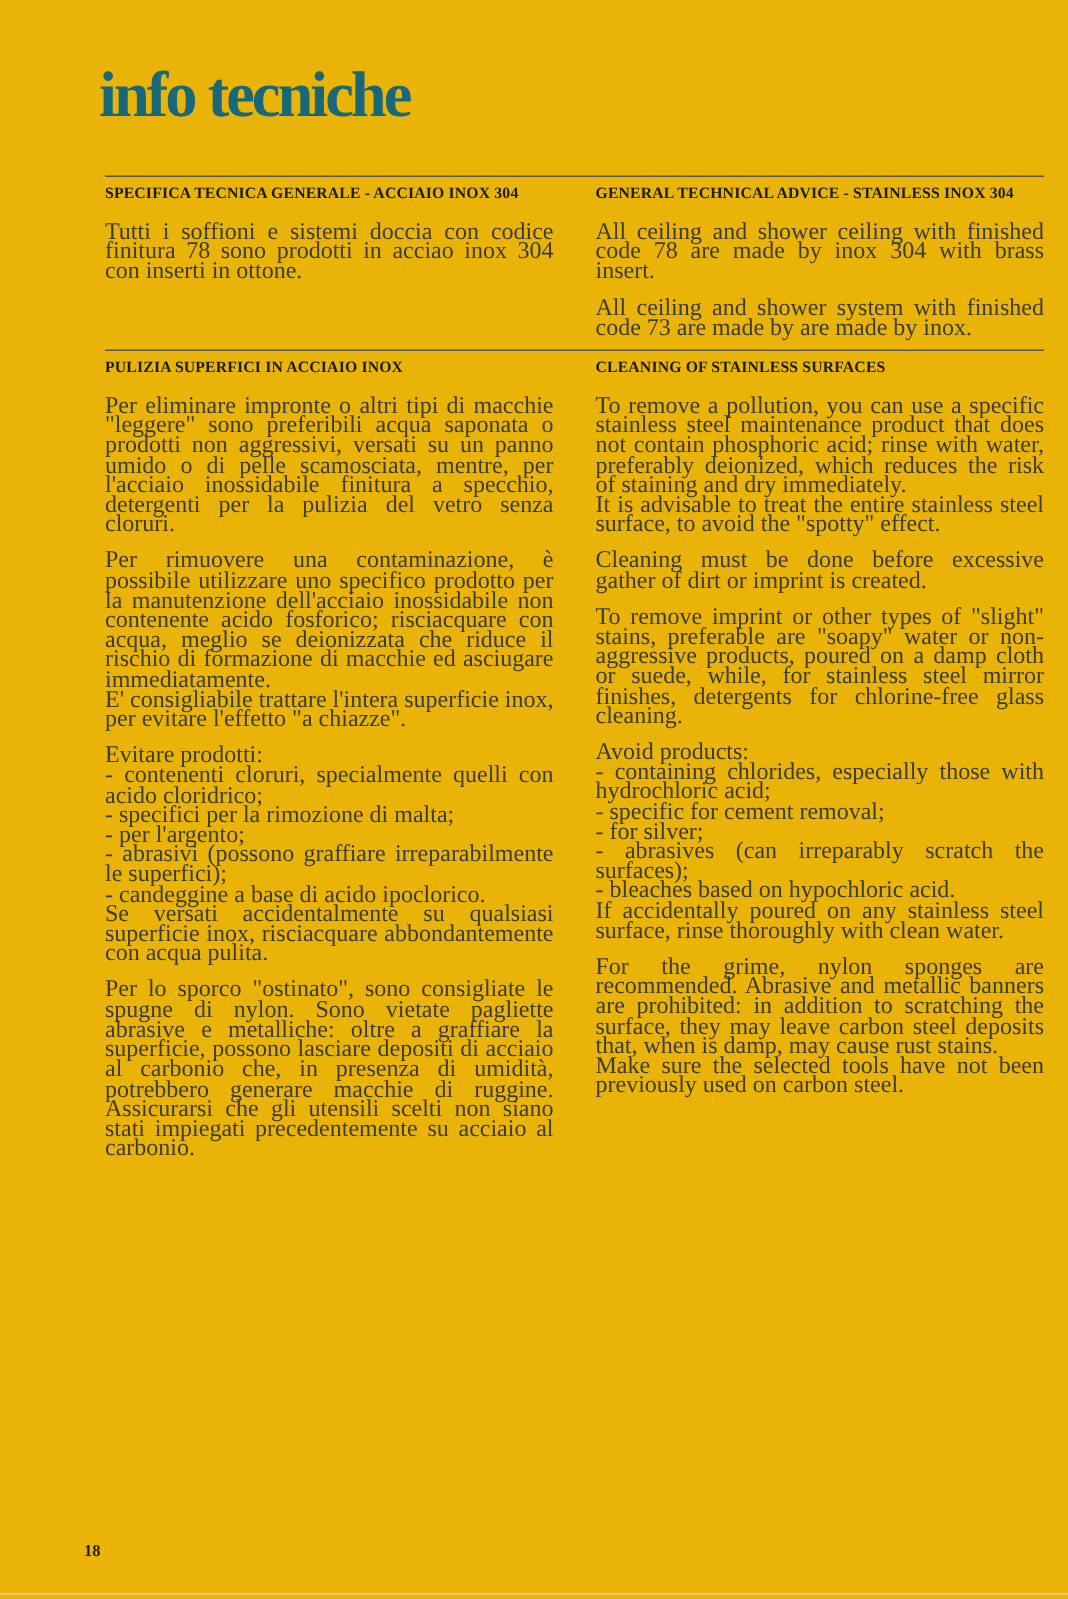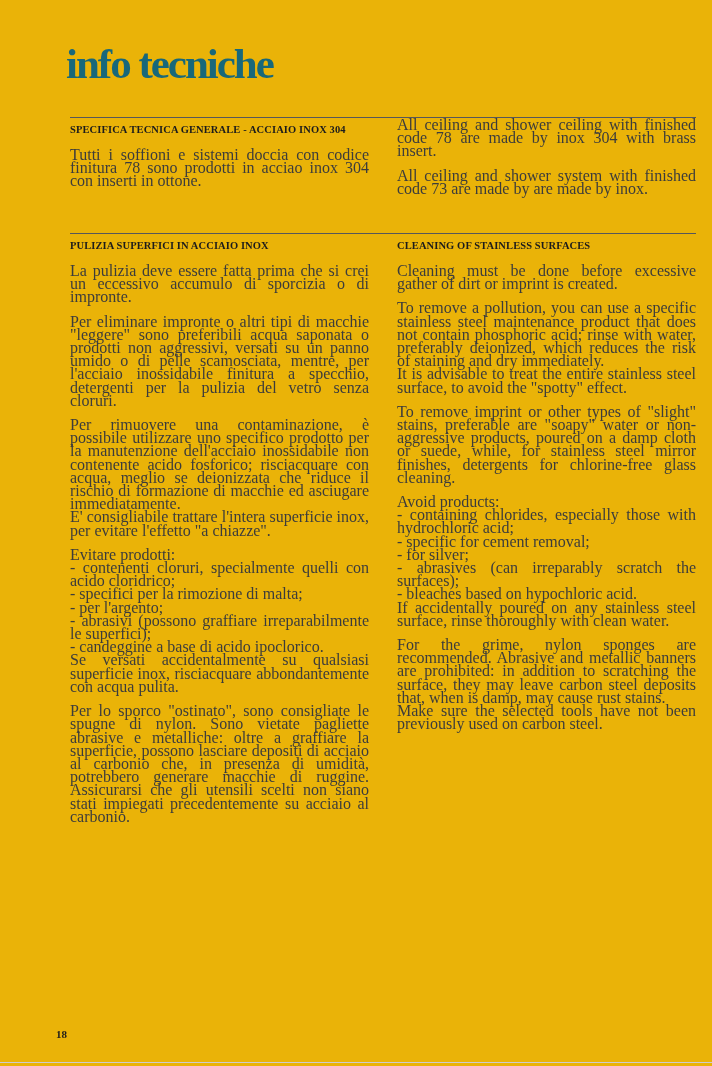--- a/index.html
+++ b/index.html
@@ -81,48 +81,48 @@
 
   <h1 class="page-title">info tecniche</h1>
 
   <div class="section section-1">
     <div class="cols">
       <div class="col">
         <h2 class="col-heading">SPECIFICA TECNICA GENERALE - ACCIAIO INOX 304</h2>
         <p class="body-para">Tutti i soffioni e sistemi doccia con codice finitura 78 sono prodotti in acciao inox 304 con inserti in ottone.</p>
       </div>
       <div class="col">
+        <h2 class="col-heading">GENERAL TECHNICAL ADVICE - STAINLESS INOX 304</h2>
         <p class="body-para">All ceiling and shower ceiling with finished code 78 are made by inox 304 with brass insert.</p>
         <p class="body-para">All ceiling and shower system with finished code 73 are made by are made by inox.</p>
       </div>
     </div>
   </div>
 
   <div class="section section-2">
     <div class="cols">
       <div class="col">
         <h2 class="col-heading">PULIZIA SUPERFICI IN ACCIAIO INOX</h2>
-        <p class="body-para">La pulizia deve essere fatta prima che si crei un eccessivo accumulo di sporcizia o di impronte.</p>
         <p class="body-para">Per eliminare impronte o altri tipi di macchie "leggere" sono preferibili acqua saponata o prodotti non aggressivi, versati su un panno umido o di pelle scamosciata, mentre, per l'acciaio inossidabile finitura a specchio, detergenti per la pulizia del vetro senza cloruri.</p>
         <p class="body-para">Per rimuovere una contaminazione, è possibile utilizzare uno specifico prodotto per la manutenzione dell'acciaio inossidabile non contenente acido fosforico; risciacquare con acqua, meglio se deionizzata che riduce il rischio di formazione di macchie ed asciugare immediatamente.
 E' consigliabile trattare l'intera superficie inox, per evitare l'effetto "a chiazze".</p>
         <p class="body-para">Evitare prodotti:
 - contenenti cloruri, specialmente quelli con acido cloridrico;
 - specifici per la rimozione di malta;
 - per l'argento;
 - abrasivi (possono graffiare irreparabilmente le superfici);
 - candeggine a base di acido ipoclorico.
 Se versati accidentalmente su qualsiasi superficie inox, risciacquare abbondantemente con acqua pulita.</p>
         <p class="body-para">Per lo sporco "ostinato", sono consigliate le spugne di nylon. Sono vietate pagliette abrasive e metalliche: oltre a graffiare la superficie, possono lasciare depositi di acciaio al carbonio che, in presenza di umidità, potrebbero generare macchie di ruggine. Assicurarsi che gli utensili scelti non siano stati impiegati precedentemente su acciaio al carbonio.</p>
       </div>
       <div class="col">
         <h2 class="col-heading">CLEANING OF STAINLESS SURFACES</h2>
-        <p class="body-para">Cleaning must be done before excessive gather of dirt or imprint is created.</p>
         <p class="body-para">To remove a pollution, you can use a specific stainless steel maintenance product that does not contain phosphoric acid; rinse with water, preferably deionized, which reduces the risk of staining and dry immediately.
 It is advisable to treat the entire stainless steel surface, to avoid the "spotty" effect.</p>
+        <p class="body-para">Cleaning must be done before excessive gather of dirt or imprint is created.</p>
         <p class="body-para">To remove imprint or other types of "slight" stains, preferable are "soapy" water or non-aggressive products, poured on a damp cloth or suede, while, for stainless steel mirror finishes, detergents for chlorine-free glass cleaning.</p>
         <p class="body-para">Avoid products:
 - containing chlorides, especially those with hydrochloric acid;
 - specific for cement removal;
 - for silver;
 - abrasives (can irreparably scratch the surfaces);
 - bleaches based on hypochloric acid.
 If accidentally poured on any stainless steel surface, rinse thoroughly with clean water.</p>
         <p class="body-para">For the grime, nylon sponges are recommended. Abrasive and metallic banners are prohibited: in addition to scratching the surface, they may leave carbon steel deposits that, when is damp, may cause rust stains.
 Make sure the selected tools have not been previously used on carbon steel.</p>

